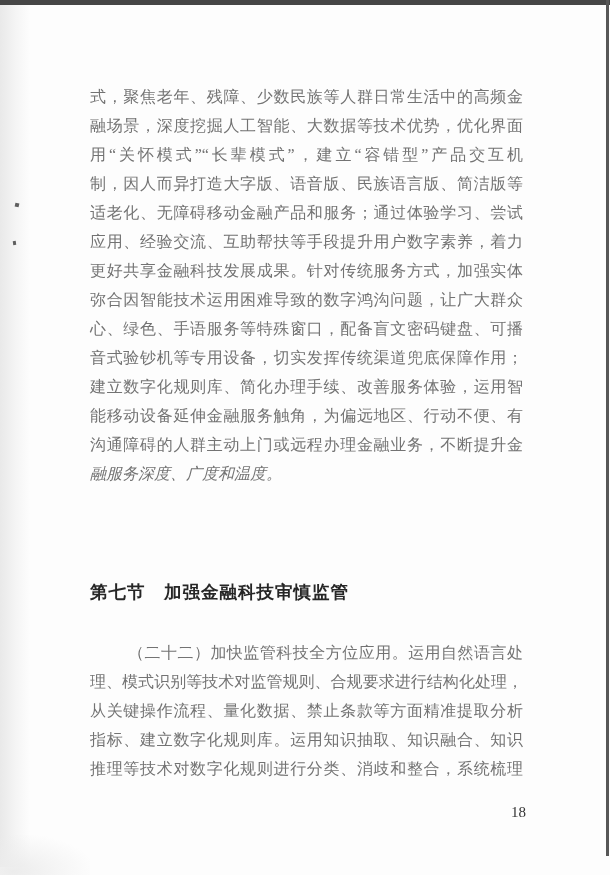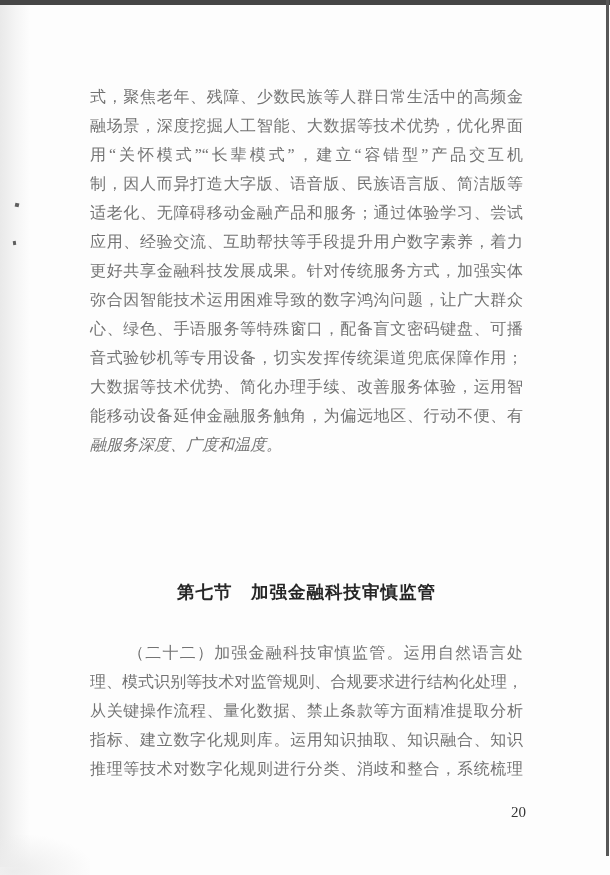--- a/index.html
+++ b/index.html
@@ -41,21 +41,20 @@
     font-size: 16px;
     text-align: justify;
     text-align-last: justify;
     white-space: nowrap;
   }
   .tline.short { text-align-last: left; font-style: italic; }
   .tline.first-indent { text-indent: 38px; }
   .heading {
     position: absolute; left: 90px; top: 577px;
     width: 433px; height: 30px; line-height: 30px;
-    text-align: center;
     font-weight: bold;
     font-size: 17.5px;
     color: #262626;
     letter-spacing: 1px;
   }
   .pagenum {
     position: absolute; left: 511px; top: 803px;
     font-size: 15px; line-height: 18px;
     color: #343434;
   }
@@ -79,28 +78,29 @@
   <div class="tline">式，聚焦老年、残障、少数民族等人群日常生活中的高频金</div>
   <div class="tline">融场景，深度挖掘人工智能、大数据等技术优势，优化界面</div>
   <div class="tline">用“关怀模式”“长辈模式”，建立“容错型”产品交互机</div>
   <div class="tline">制，因人而异打造大字版、语音版、民族语言版、简洁版等</div>
   <div class="tline">适老化、无障碍移动金融产品和服务；通过体验学习、尝试</div>
   <div class="tline">应用、经验交流、互助帮扶等手段提升用户数字素养，着力</div>
   <div class="tline">更好共享金融科技发展成果。针对传统服务方式，加强实体</div>
   <div class="tline">弥合因智能技术运用困难导致的数字鸿沟问题，让广大群众</div>
   <div class="tline">心、绿色、手语服务等特殊窗口，配备盲文密码键盘、可播</div>
   <div class="tline">音式验钞机等专用设备，切实发挥传统渠道兜底保障作用；</div>
-  <div class="tline">大数据等技术优势、简化办理手续、改善服务体验，运用智</div>
+  <div class="tline">建立数字化规则库、简化办理手续、改善服务体验，运用智</div>
   <div class="tline">能移动设备延伸金融服务触角，为偏远地区、行动不便、有</div>
+  <div class="tline">沟通障碍的人群主动上门或远程办理金融业务，不断提升金</div>
   <div class="tline short">融服务深度、广度和温度。</div>
 </div>
 
 <div class="heading">第七节　加强金融科技审慎监管</div>
 
 <div class="column p2">
-  <div class="tline first-indent">（二十二）加强金融科技审慎监管。运用自然语言处</div>
+  <div class="tline first-indent">（二十二）加快监管科技全方位应用。运用自然语言处</div>
   <div class="tline">理、模式识别等技术对监管规则、合规要求进行结构化处理，</div>
   <div class="tline">从关键操作流程、量化数据、禁止条款等方面精准提取分析</div>
   <div class="tline">指标、建立数字化规则库。运用知识抽取、知识融合、知识</div>
   <div class="tline">推理等技术对数字化规则进行分类、消歧和整合，系统梳理</div>
 </div>
 
-<div class="pagenum">20</div>
+<div class="pagenum">18</div>
 
 </body></html>

